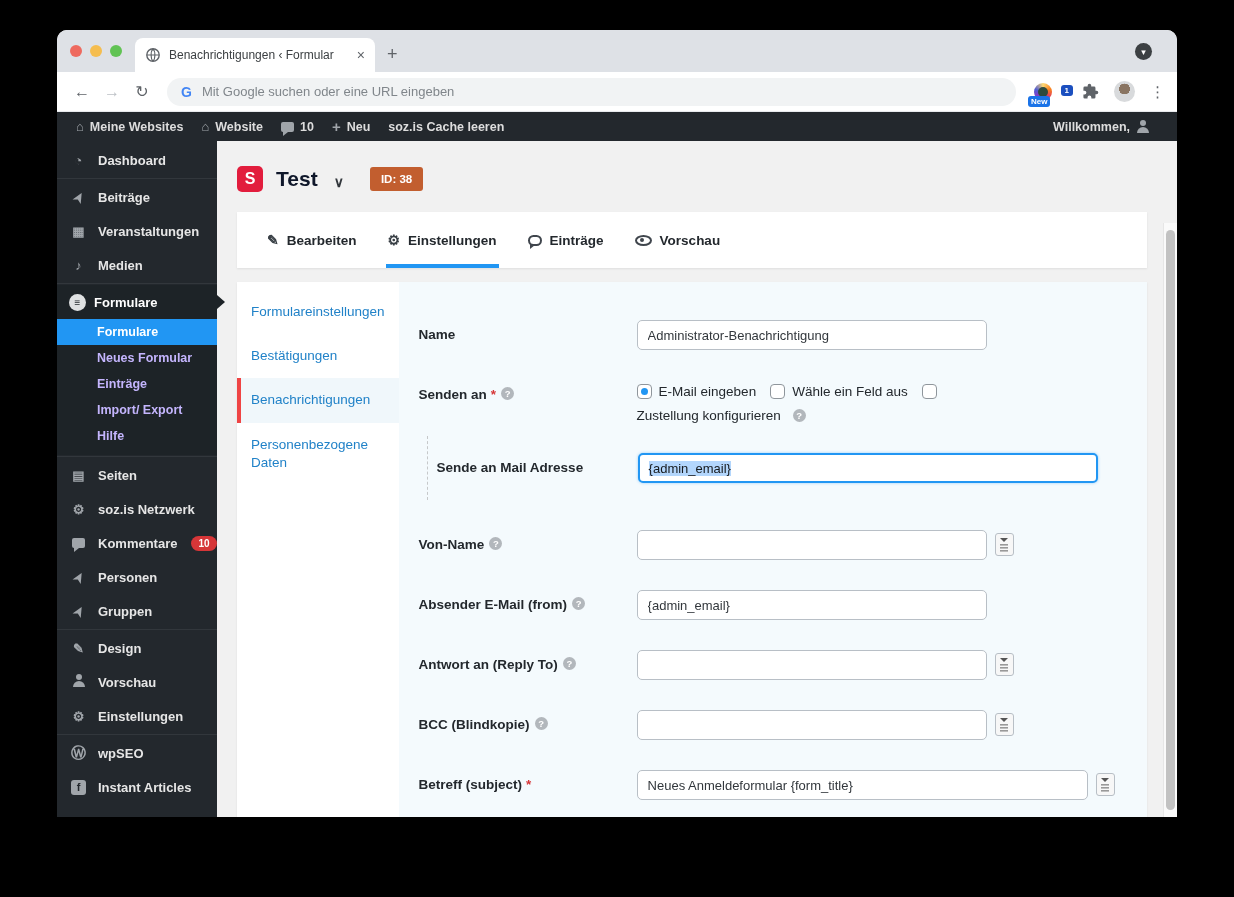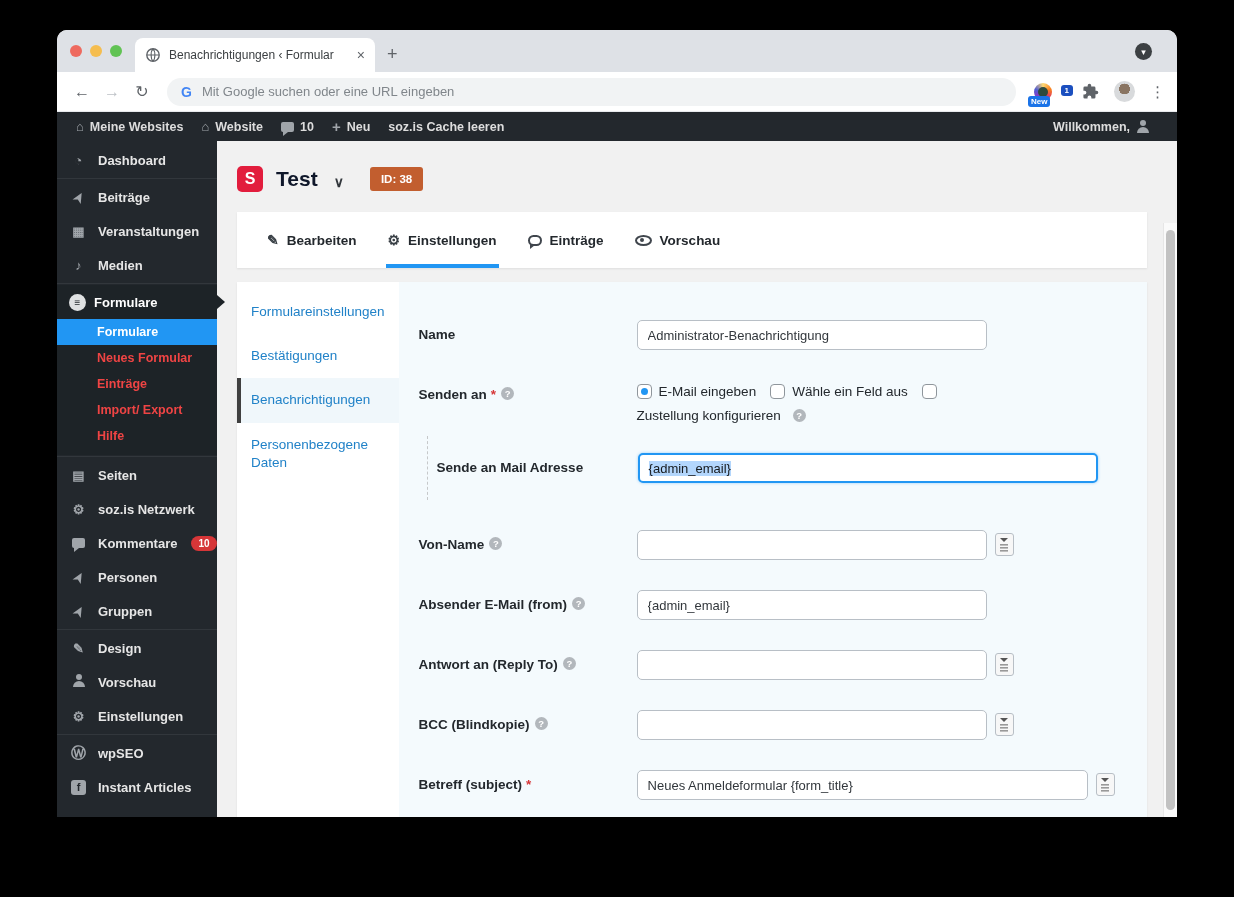--- a/index.html
+++ b/index.html
@@ -46,21 +46,21 @@
   .pagebody{flex:1;display:flex;background:#f1f1f1;position:relative;overflow:hidden}
   .sidebar{flex:0 0 160px;background:#23282d;font-size:13px;color:#e6e6e6;padding-top:2px}
   .sb-item{height:34px;display:flex;align-items:center;gap:10px;padding-left:12px;font-weight:600}
   .sb-icon{width:19px;text-align:center;color:#a0a5aa;font-size:13px;flex:0 0 19px}
   .sb-icon.rot{transform:rotate(-60deg);display:inline-block}
   .sb-icon.tiny{font-size:8px;letter-spacing:1px}
   .sb-sep{height:1px;background:#32373c;margin:1px 0}
   .gf-block{background:#1d2327;position:relative;padding-bottom:6px}
   .gficon{width:17px;height:17px;background:#dfe1e2;border-radius:50%;color:#23282d;display:flex;align-items:center;justify-content:center;font-size:10px;font-weight:bold;flex:0 0 17px;margin-right:-2px}
   .menu-arrow{position:absolute;top:10px;right:-8px;width:0;height:0;border-top:7px solid transparent;border-bottom:7px solid transparent;border-left:8px solid #1d2327;z-index:5}
-  .sb-sub-item{height:26px;display:flex;align-items:center;padding-left:40px;color:#ef4444;font-weight:600;font-size:12.5px}
+  .sb-sub-item{height:26px;display:flex;align-items:center;padding-left:40px;color:#c4b5fd;font-weight:600;font-size:12.5px}
   .sb-sub-item.active{background:#2196f3;color:#fff}
   .badge-red{background:#d63638;color:#fff;border-radius:9px;font-size:10px;font-weight:bold;padding:2px 7px;margin-left:4px}
   .fbicon{width:15px;height:15px;background:#a0a5aa;border-radius:3px;color:#23282d;font-weight:bold;font-size:11px;display:flex;align-items:center;justify-content:center;flex:0 0 15px;margin-left:2px}
   
   .main{flex:1;padding:0 30px 0 20px;overflow:hidden}
   .page-header{display:flex;align-items:center;margin-top:18px;height:40px}
   .slogo{width:26px;height:26px;background:#e21d3d;border-radius:5px;color:#fff;font-weight:bold;font-size:16px;display:flex;align-items:center;justify-content:center}
   .ptitle{font-size:21px;font-weight:bold;color:#0f172a;margin-left:13px}
   .tcaret{font-size:14px;font-weight:bold;color:#32373c;margin:5px 0 0 16px}
   .idbadge{background:#c25e2f;color:#fff;font-size:11.5px;font-weight:bold;padding:6px 11px;border-radius:3px;margin-left:26px}
@@ -69,21 +69,21 @@
   .tabitem.active{font-weight:bold}
   .tabitem.active::after{content:"";position:absolute;left:0;right:0;bottom:0;height:4px;background:#2196f3}
   .ti-glyph{font-size:14px;color:#383f45}
   .bubble-o{width:14px;height:11px;border:2px solid #40464d;border-radius:8px;position:relative;display:inline-block}
   .bubble-o::after{content:"";position:absolute;left:0;bottom:-5px;border-top:4px solid #40464d;border-right:5px solid transparent}
   .eye{width:17px;height:11px;border:2px solid #40464d;border-radius:50%;position:relative;display:inline-block}
   .eye::after{content:"";position:absolute;left:3.5px;top:1.5px;width:4px;height:4px;border-radius:50%;background:#40464d}
   .panel{margin-top:14px;display:flex;height:560px;box-shadow:0 1px 2px rgba(0,0,0,.08)}
   .snav{flex:0 0 155px;background:#fff;padding-top:8px}
   .snav-item{padding:13px 14px 13px 14px;color:#2182c8;font-size:13.5px;line-height:1.35;overflow:hidden;white-space:normal}
-  .snav-item.active{background:#f0f7fb;border-left:4px solid #404040;padding-left:10px}
+  .snav-item.active{background:#f0f7fb;border-left:4px solid #ef4444;padding-left:10px}
   .scontent{flex:1;background:#f4fafd;padding:38px 20px 20px 20px}
   .frow{display:grid;grid-template-columns:218px 1fr;margin-bottom:30px}
   .flabel{font-size:13.5px;font-weight:bold;color:#23282d;padding-top:7px;display:flex;align-items:flex-start;line-height:16px}
   .req{color:#d63638;font-weight:bold;margin-left:4px}
   .help-icon{display:inline-block;width:13px;height:13px;border-radius:50%;background:#b2b7bc;color:#fff;font-size:9.5px;font-weight:bold;text-align:center;line-height:13px;margin-left:5px;flex:0 0 13px}
   .help-icon::after{content:"?"}
   .fctl{display:flex;align-items:flex-start;gap:8px}
   input.txt{height:30px;border:1px solid #b8bfc6;border-radius:5px;padding:0 10px;font-size:13px;color:#32373c;width:350px;background:#fff;font-family:inherit;outline:none}
   input.txt.wide{width:451px}
   .faux{width:460px;height:30px;border:2px solid #2196f3;border-radius:5px;background:#fff;display:flex;align-items:center;padding:0 9px;font-size:13px;color:#16191c;box-shadow:0 0 3px rgba(33,150,243,.45)}

